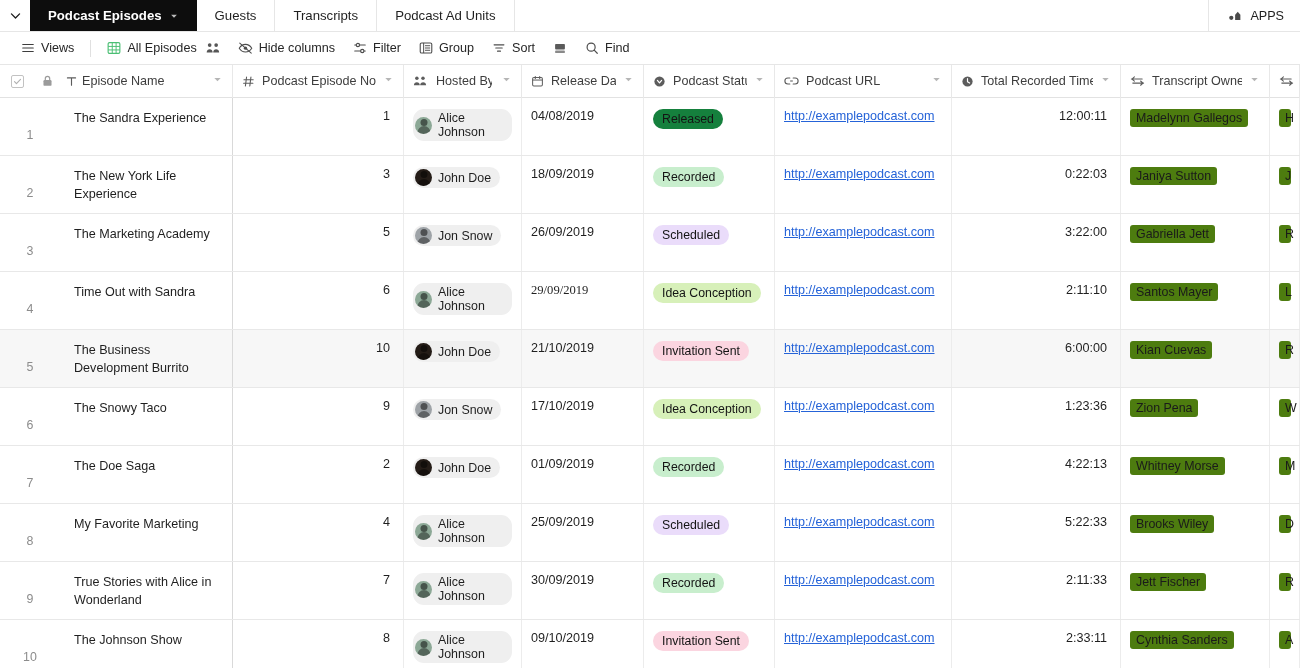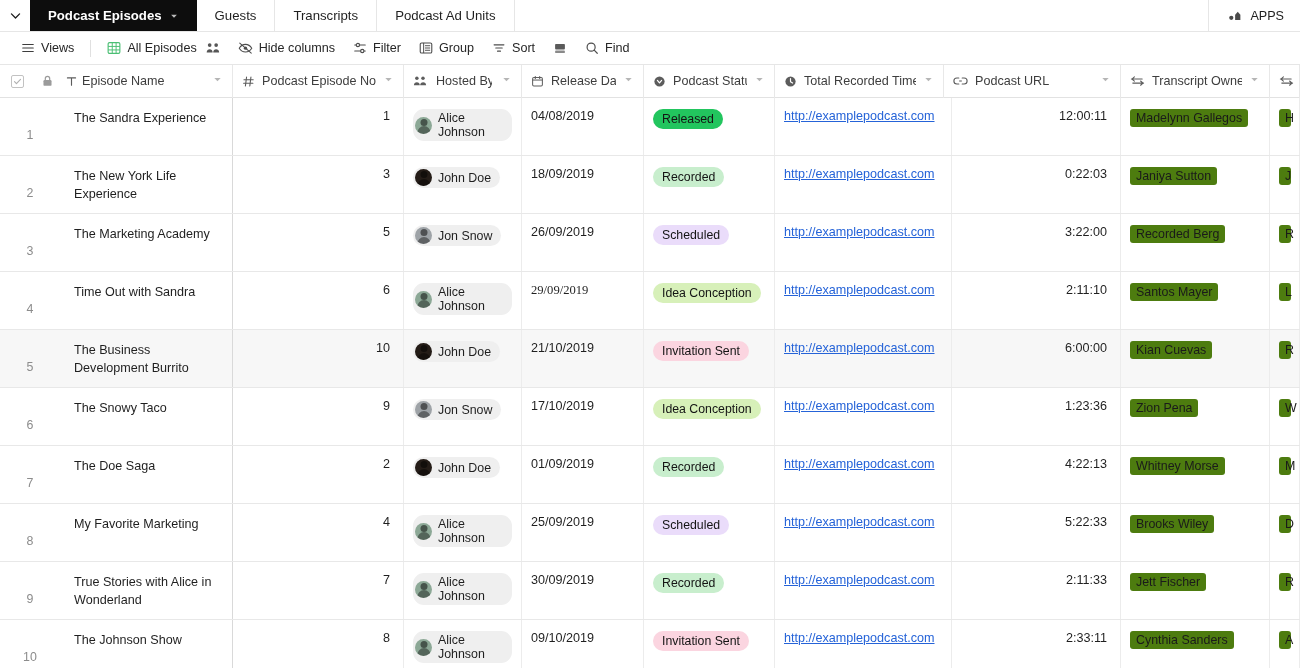--- a/index.html
+++ b/index.html
@@ -419,45 +419,45 @@
           <svg width="13" height="13" viewBox="0 0 16 16">
             <circle cx="8" cy="8" r="6.3" fill="#5c5c5c"></circle>
             <path d="M5.4 6.6L8 9.6l2.6-3" fill="none" stroke="#fff" stroke-width="1.5" stroke-linecap="round" stroke-linejoin="round"></path>
           </svg>
         </span>
         <span class="hlabel">Podcast Status</span>
         <span class="hdrop"><svg width="11" height="11" viewBox="0 0 16 16">
             <path d="M3.4 5.8L8 10.6l4.6-4.8z" fill="#7a7a7a"></path>
           </svg></span>
       </div>
-      <div class="hcell" style="width: 169px;">
-        <span class="ic">
-          <svg width="13" height="13" viewBox="0 0 16 16">
-            <circle cx="8" cy="8" r="6.3" fill="#5c5c5c"></circle>
-            <path d="M8 4.4V8.2l2.6 1.7" fill="none" stroke="#fff" stroke-width="1.45" stroke-linecap="round" stroke-linejoin="round"></path>
-          </svg>
-        </span>
-        <span class="hlabel">Total Recorded Time</span>
-        <span class="hdrop"><svg width="11" height="11" viewBox="0 0 16 16">
-            <path d="M3.4 5.8L8 10.6l4.6-4.8z" fill="#7a7a7a"></path>
-          </svg></span>
-      </div>
       <div class="hcell" style="width: 177px;">
         <span class="ic">
           <svg width="15" height="12" viewBox="0 0 17 12">
             <path d="M7 6H10" stroke="#5c5c5c" stroke-width="1.2"></path>
             <path d="M6.6 2.6H4.4a3.4 3.4 0 000 6.8h2.2" fill="none" stroke="#5c5c5c" stroke-width="1.25" stroke-linecap="round"></path>
             <path d="M10.4 2.6h2.2a3.4 3.4 0 010 6.8h-2.2" fill="none" stroke="#5c5c5c" stroke-width="1.25" stroke-linecap="round"></path>
           </svg>
         </span>
         <span class="hlabel">Podcast URL</span>
         <span class="hdrop"><svg width="11" height="11" viewBox="0 0 16 16">
             <path d="M3.4 5.8L8 10.6l4.6-4.8z" fill="#7a7a7a"></path>
           </svg></span>
       </div>
+      <div class="hcell" style="width: 169px;">
+        <span class="ic">
+          <svg width="13" height="13" viewBox="0 0 16 16">
+            <circle cx="8" cy="8" r="6.3" fill="#5c5c5c"></circle>
+            <path d="M8 4.4V8.2l2.6 1.7" fill="none" stroke="#fff" stroke-width="1.45" stroke-linecap="round" stroke-linejoin="round"></path>
+          </svg>
+        </span>
+        <span class="hlabel">Total Recorded Time</span>
+        <span class="hdrop"><svg width="11" height="11" viewBox="0 0 16 16">
+            <path d="M3.4 5.8L8 10.6l4.6-4.8z" fill="#7a7a7a"></path>
+          </svg></span>
+      </div>
       <div class="hcell" style="width: 149px;">
         <span class="ic">
           <svg width="15" height="12" viewBox="0 0 17 12">
             <path d="M1.6 3.8h12.2M5 1.4L2.2 3.8 5 6.2" fill="none" stroke="#5c5c5c" stroke-width="1.25" stroke-linecap="round" stroke-linejoin="round"></path>
             <path d="M15.4 8.4H3.2M12 6l2.8 2.4L12 10.8" fill="none" stroke="#5c5c5c" stroke-width="1.25" stroke-linecap="round" stroke-linejoin="round"></path>
           </svg>
         </span>
         <span class="hlabel">Transcript Owners</span>
         <span class="hdrop"><svg width="11" height="11" viewBox="0 0 16 16">
             <path d="M3.4 5.8L8 10.6l4.6-4.8z" fill="#7a7a7a"></path>
@@ -479,21 +479,21 @@
             <div class="rownum">1</div>
           </div>
           <div class="namecell" style="flex:1;padding-right:10px;">The Sandra Experience</div>
         </div>
         <div class="cell num" style="width: 171px;"><span>1</span></div>
         <div class="cell" style="width: 118px;"><span class="person">
             <span class="avatar a-alice"></span>
             <span>Alice Johnson</span>
           </span></div>
         <div class="cell" style="width: 122px;"><span>04/08/2019</span></div>
-        <div class="cell" style="width: 131px;"><span class="pill" style="background:#22c55e">Released</span></div>
+        <div class="cell" style="width: 131px;"><span class="pill" style="background:#15803d">Released</span></div>
         <div class="cell" style="width: 177px;"><a class="link">http://examplepodcast.com</a></div>
         <div class="cell num" style="width: 169px;"><span>12:00:11</span></div>
         <div class="cell" style="width: 149px;"><span class="owner">Madelynn Gallegos</span></div>
         <div class="cell" style="width: 30px;">
           <span class="owner owner-clip">H</span>
         </div>
       </div>
       <div class="row">
         <div class="cell ep-name-cell" style="width: 233px; display: flex; padding: 0px;">
           <div class="rownum-cell">
@@ -524,21 +524,21 @@
         </div>
         <div class="cell num" style="width: 171px;"><span>5</span></div>
         <div class="cell" style="width: 118px;"><span class="person">
             <span class="avatar a-jon"></span>
             <span>Jon Snow</span>
           </span></div>
         <div class="cell" style="width: 122px;"><span>26/09/2019</span></div>
         <div class="cell" style="width: 131px;"><span class="pill" style="background:#eadcfa">Scheduled</span></div>
         <div class="cell" style="width: 177px;"><a class="link">http://examplepodcast.com</a></div>
         <div class="cell num" style="width: 169px;"><span>3:22:00</span></div>
-        <div class="cell" style="width: 149px;"><span class="owner">Recorded Berg</span></div>
+        <div class="cell" style="width: 149px;"><span class="owner">Gabriella Jett</span></div>
         <div class="cell" style="width: 30px;">
           <span class="owner owner-clip">R</span>
         </div>
       </div>
       <div class="row">
         <div class="cell ep-name-cell" style="width: 233px; display: flex; padding: 0px;">
           <div class="rownum-cell">
             <div class="rownum">4</div>
           </div>
           <div class="namecell" style="flex:1;padding-right:10px;">Time Out with Sandra</div>

